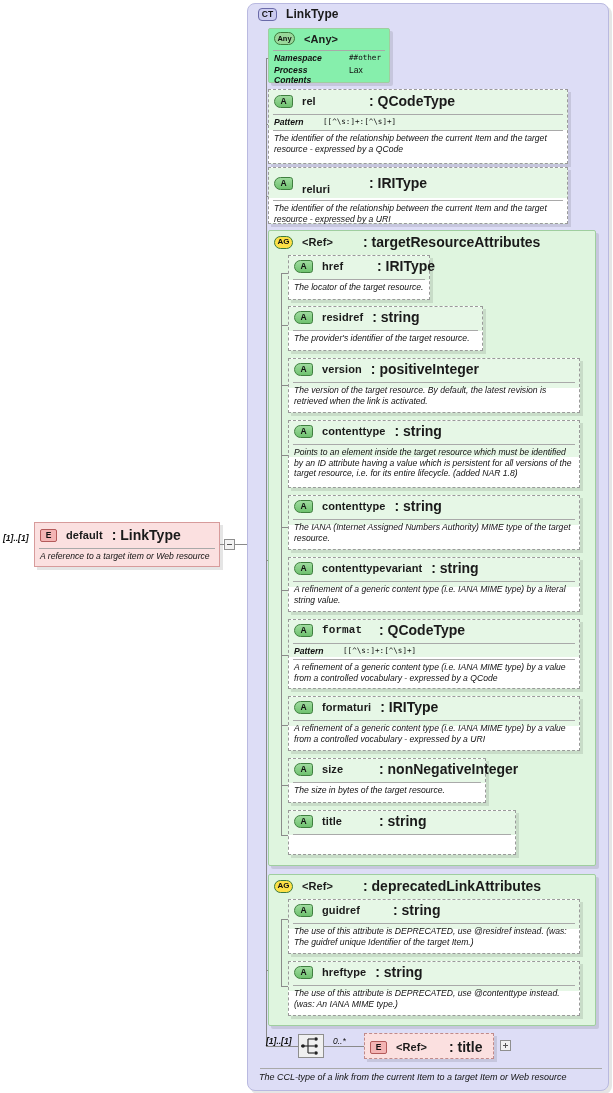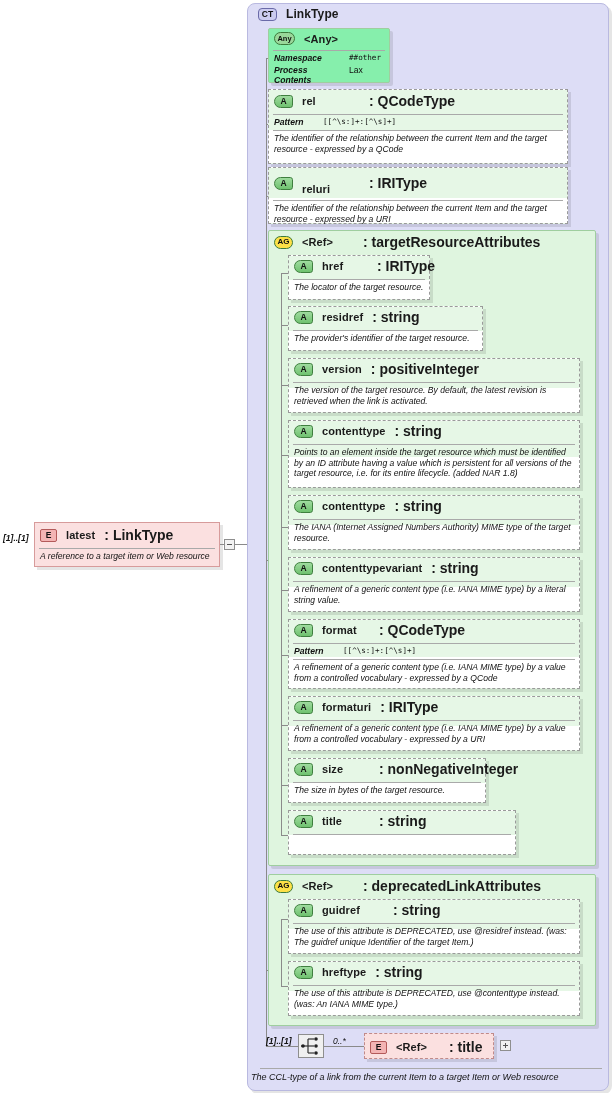--- a/index.html
+++ b/index.html
@@ -164,21 +164,21 @@
 </head>
 <body>
 
 <div id="canvas">
 
   <div class="card" style="left:3px; top:533px;">[1]..[1]</div>
 
   <div class="box shadow elem" style="left:34px; top:522px; width:186px; height:45px;">
     <div class="hdr" style="padding-top:4px;">
       <span class="badge badge-e">E</span>
-      <span class="nm">latest</span>
+      <span class="nm">default</span>
       <span class="ty">: LinkType</span>
     </div>
     <div class="rule" style="margin-top:3px;"></div>
     <div class="doc">A reference to a target item or Web resource</div>
   </div>
 
   <div class="tog" style="left:224px; top:539px;"></div>
   <div class="hline" style="left:220px; top:544px; width:4px;"></div>
   <div class="hline" style="left:235px; top:544px; width:24px;"></div>
 
@@ -309,21 +309,21 @@
       <span class="ty">: string</span>
     </div>
     <div class="rule" style="margin-top:3px;"></div>
     <div class="doc">A refinement of a generic content type (i.e. IANA MIME type) by a literal string value.</div>
   </div>
 
   <div class="hline" style="left:281px; top:655px; width:7px;"></div>
   <div class="box dashed shadow attrbox" style="left:288px; top:619px; width:292px; height:70px;">
     <div class="hdr" style="padding-top:2px;">
       <span class="badge badge-a">A</span>
-      <span class="nm" style="min-width:48px;">format</span>
+      <span class="nm" style="min-width:48px;font-family:Liberation Mono, monospace;">format</span>
       <span class="ty">: QCodeType</span>
     </div>
     <div class="rule" style="margin-top:3px;"></div>
     <div class="facet" style="padding-top:2px;">
       <span class="fname" style="width:40px;">Pattern</span>
       <span class="fval">[[^\s:]+:[^\s]+]</span>
     </div>
     <div class="rule" style="margin-top:2px;"></div>
     <div class="doc">A refinement of a generic content type (i.e. IANA MIME type) by a value from a controlled vocabulary - expressed by a QCode</div>
   </div>
@@ -415,15 +415,15 @@
   <div class="box elem-d shadow" style="left:364px; top:1033px; width:130px; height:26px;">
     <div class="hdr" style="padding-top:5px;">
       <span class="badge badge-e">E</span>
       <span class="nm" style="min-width:44px;">&lt;Ref&gt;</span>
       <span class="ty">: title</span>
     </div>
   </div>
   <div class="tog plus" style="left:500px; top:1040px;"></div>
 
   <div class="rule" style="position:absolute; left:256px; top:1068px; width:342px;"></div>
-  <div class="doc" style="position:absolute; left:246px; top:1070px; width:350px; font-size:9px;">The CCL-type of a link from the current Item to a target Item or Web resource</div>
+  <div class="doc" style="position:absolute; left:254px; top:1070px; width:350px; font-size:9px;">The CCL-type of a link from the current Item to a target Item or Web resource</div>
 
 </div>
 
 </body></html>

